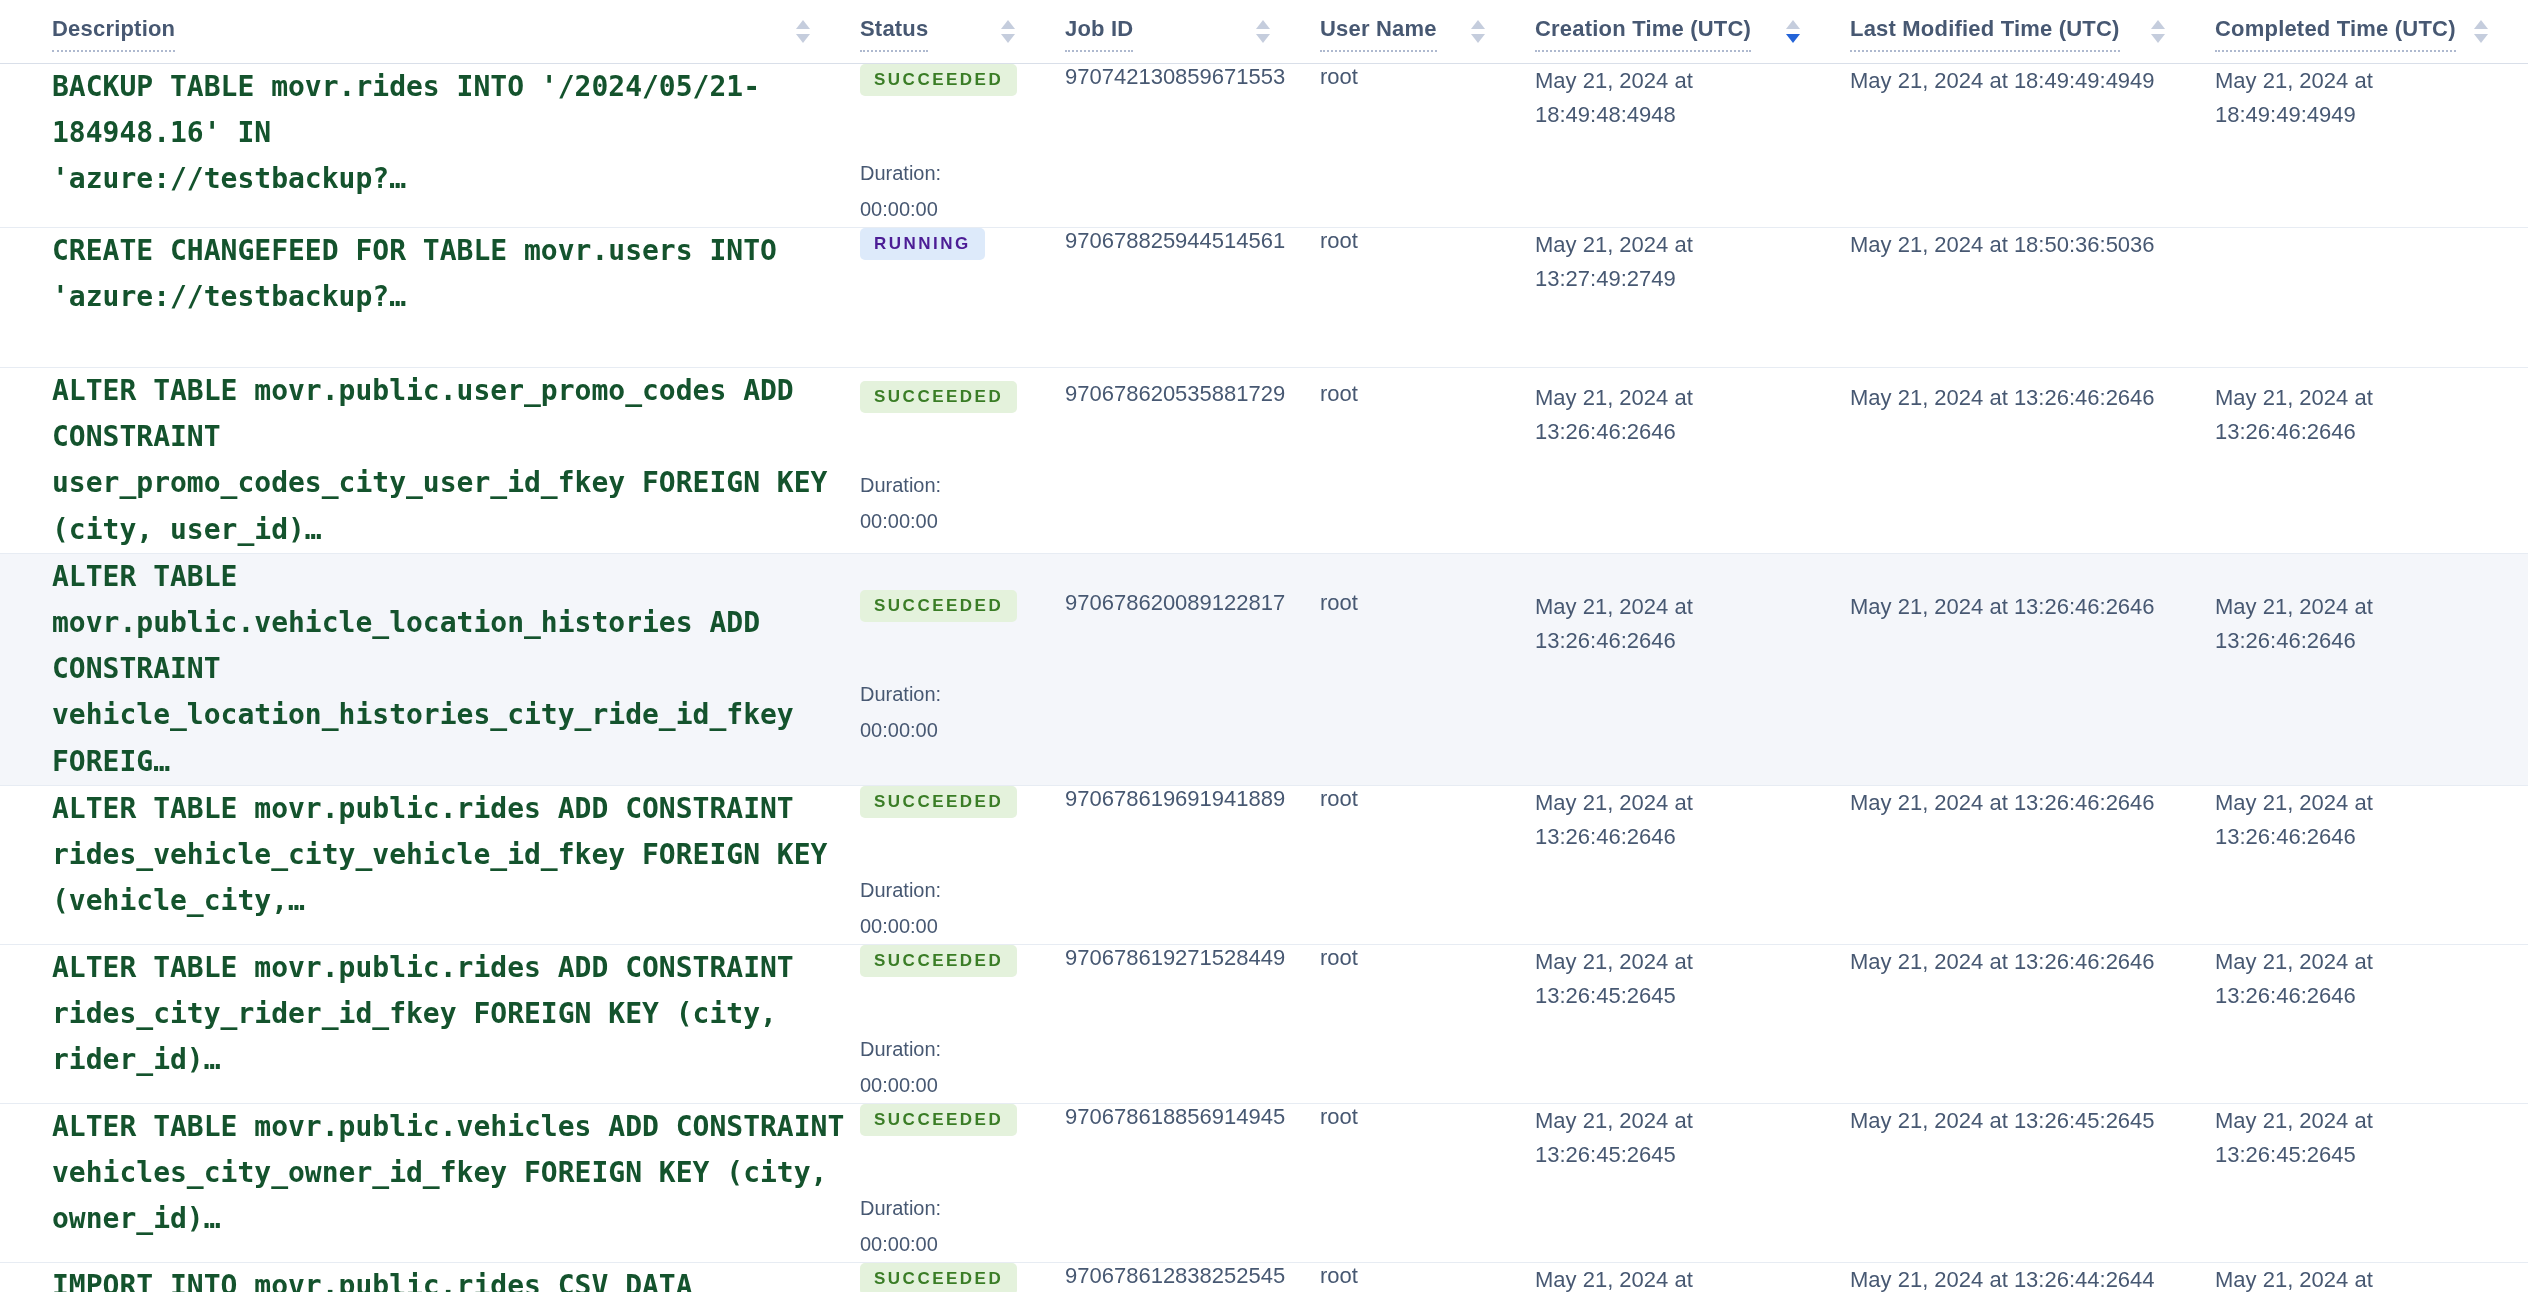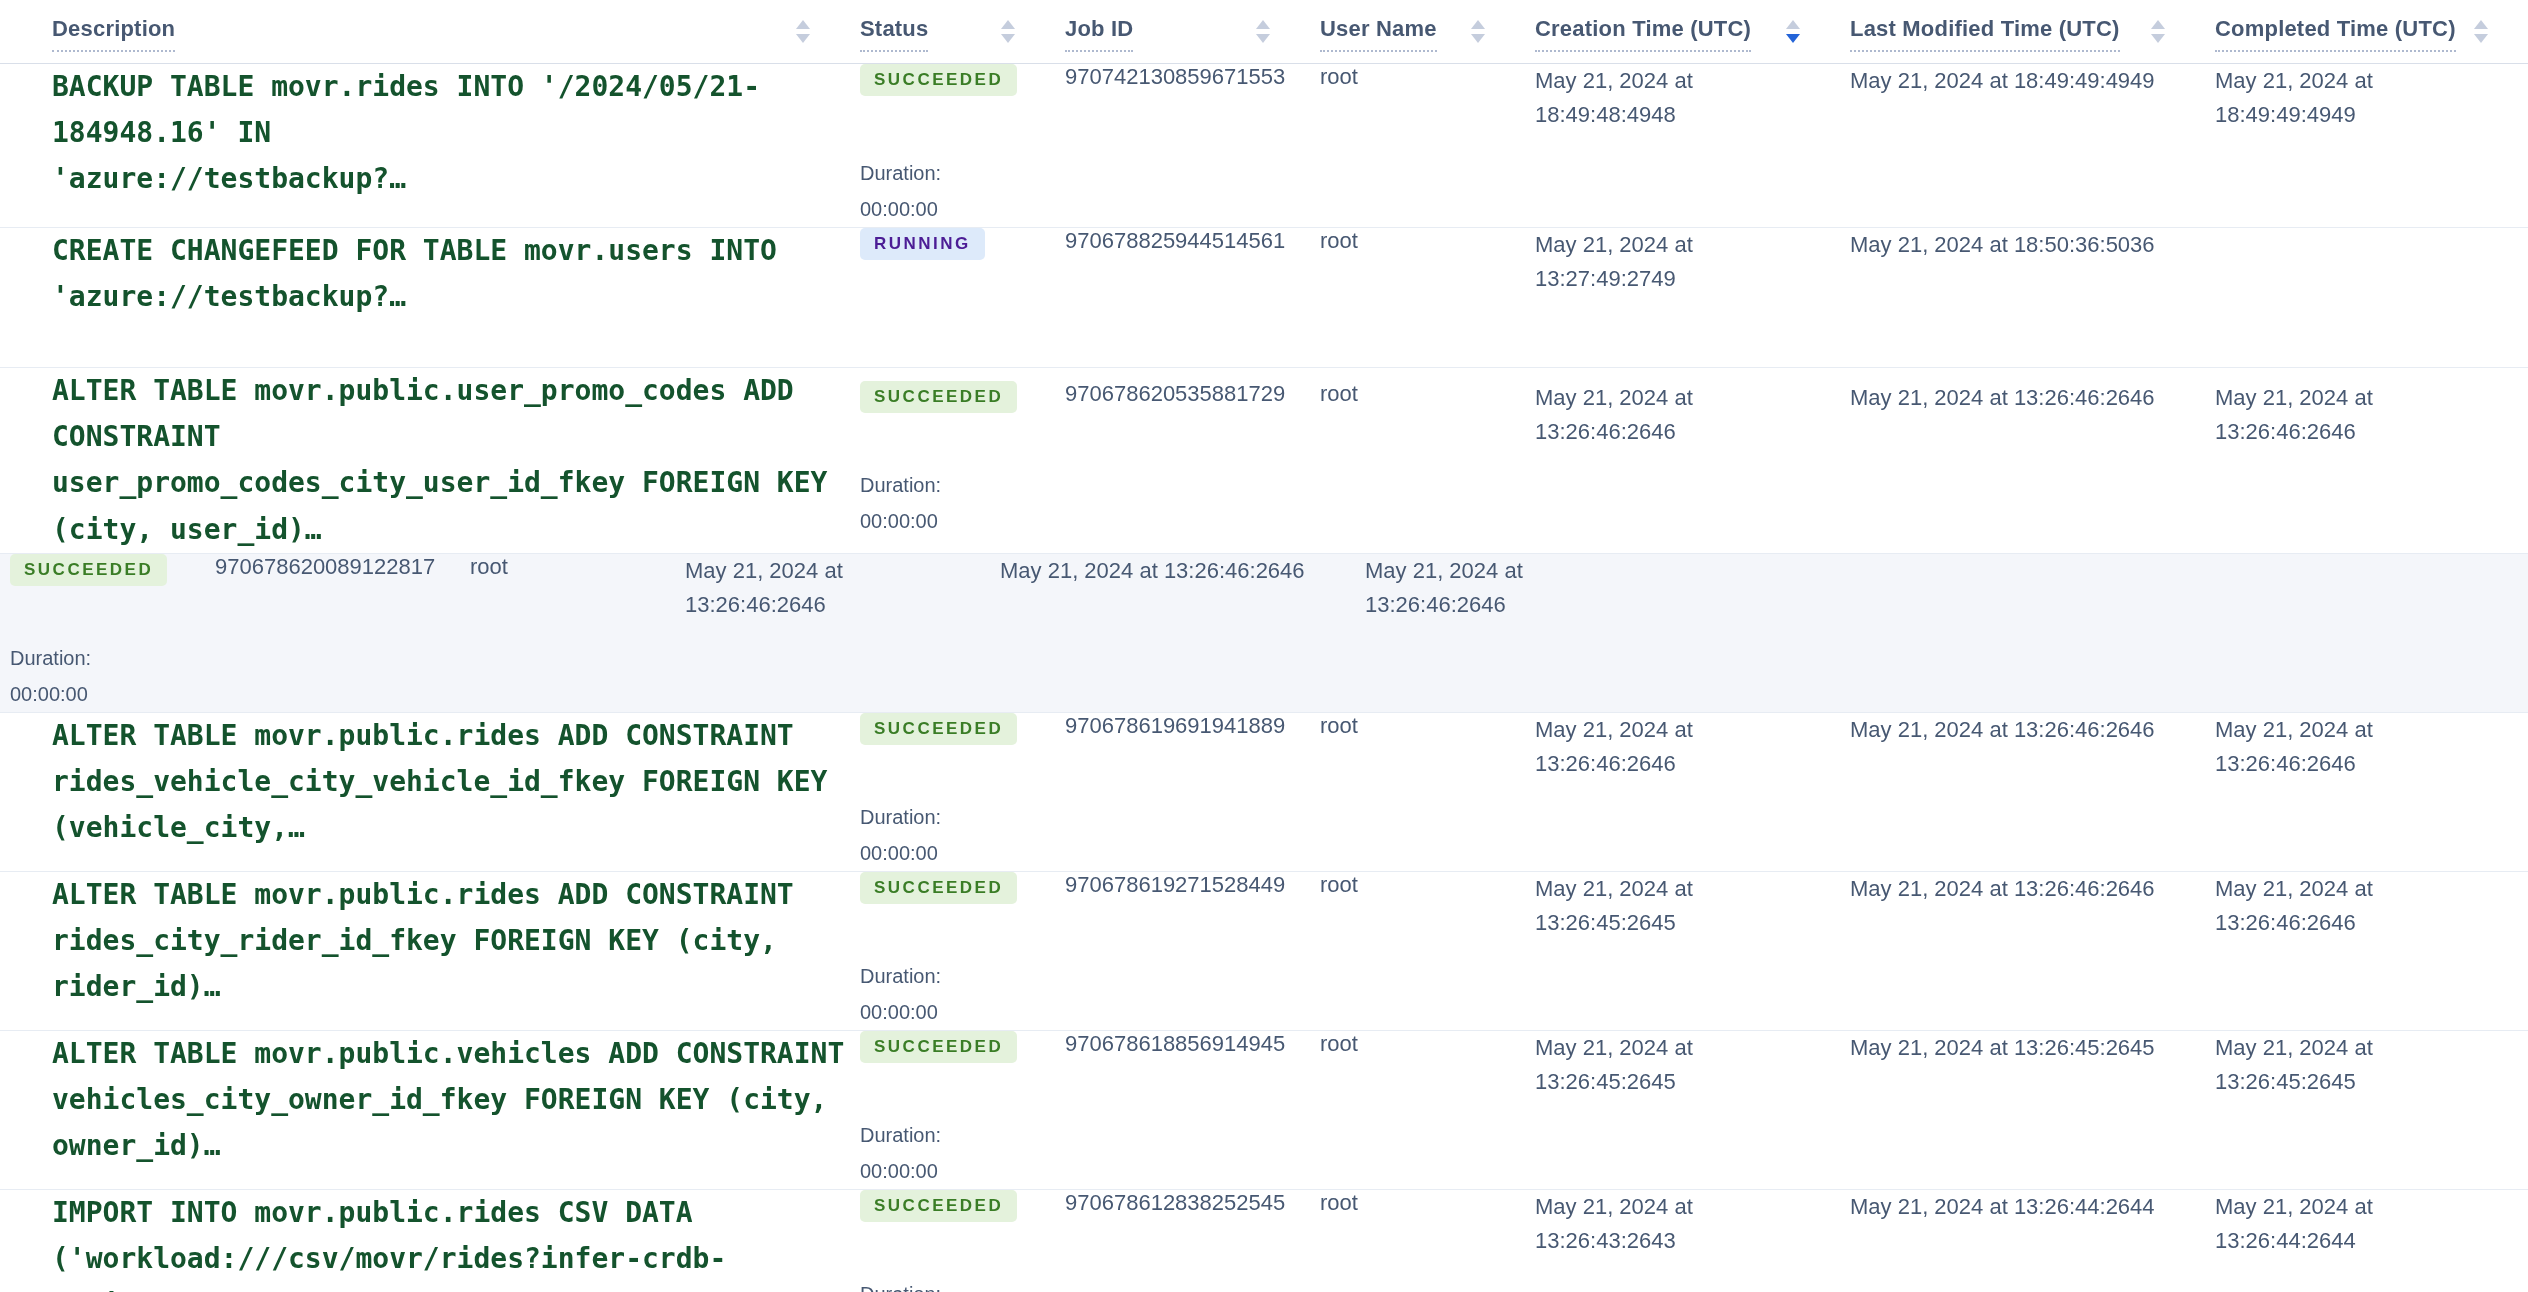--- a/index.html
+++ b/index.html
@@ -226,20 +226,24 @@
       </div>
       <div class="td c6">
         <span class="time nowrap">May 21, 2024 at 13:26:46:2646</span>
       </div>
       <div class="td c7">
         <span class="time">May 21, 2024 at
 13:26:46:2646</span>
       </div>
     </div>
       <div class="tr highlighted">
+      <div class="td c1">
+        <span class="desc">ALTER TABLE movr.public.vehicle_location_histories ADD
+CONSTRAINT vehicle_location_histories_city_ride_id_fkey FOREIG…</span>
+      </div>
       <div class="td c2">
         <span class="badge badge-succeeded">SUCCEEDED</span>
         <div class="duration">Duration:
 00:00:00</div>
       </div>
       <div class="td c3">
         <span class="jobid">970678620089122817</span>
       </div>
       <div class="td c4">
         <span class="user">root</span>

